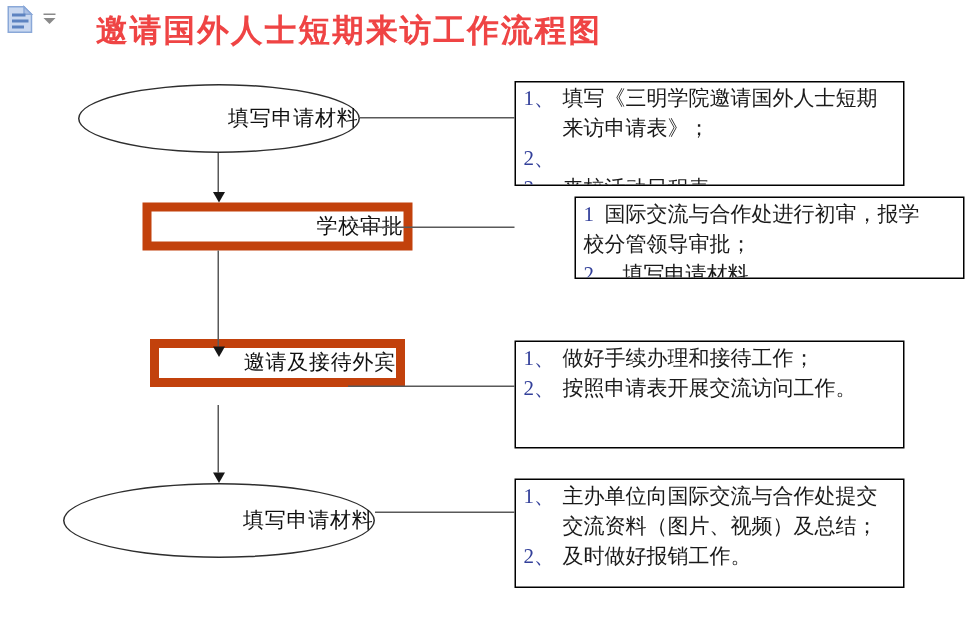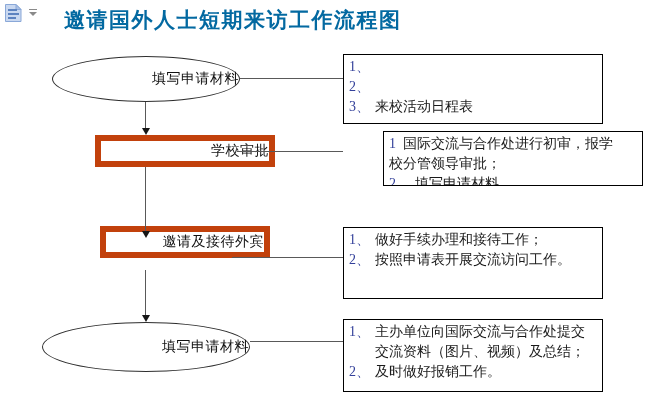--- a/index.html
+++ b/index.html
@@ -13,21 +13,21 @@
     font-family: "Liberation Serif", "DejaVu Serif", serif;
     color: #1a1a1a;
   }
   
   .doc-title {
     position: absolute;
     left: 64px; top: 6px;
     font-size: 21px;
     font-weight: bold;
     letter-spacing: 1.5px;
-    color: #0369a1;
+    color: #ef4444;
     white-space: nowrap;
   }
   
   .anchor { position: absolute; left: 4px; top: 3px; width: 40px; height: 22px; }
   .anchor svg { display: block; }
   .drop-widget {
     position: absolute; left: 24px; top: 4px;
     width: 10px; height: 12px;
   }
   .drop-widget .bar {
@@ -143,20 +143,21 @@
   <div id="a-1" class="arrow-down"></div>
   <div id="a-2" class="arrow-down"></div>
   <div id="h-0" class="hline"></div>
   <div id="h-1" class="hline"></div>
   <div id="h-2" class="hline"></div>
   <div id="h-3" class="hline"></div>
 
   <div id="box-0" class="side-box">
     <div class="note">
       <span class="num">1、</span>
+      <span class="txt">填写《三明学院邀请国外人士短期来访申请表》；</span>
     </div>
     <div class="note">
       <span class="num">2、</span>
     </div>
     <div class="note">
       <span class="num">3、</span>
       <span class="txt">来校活动日程表</span>
     </div>
   </div>
 

